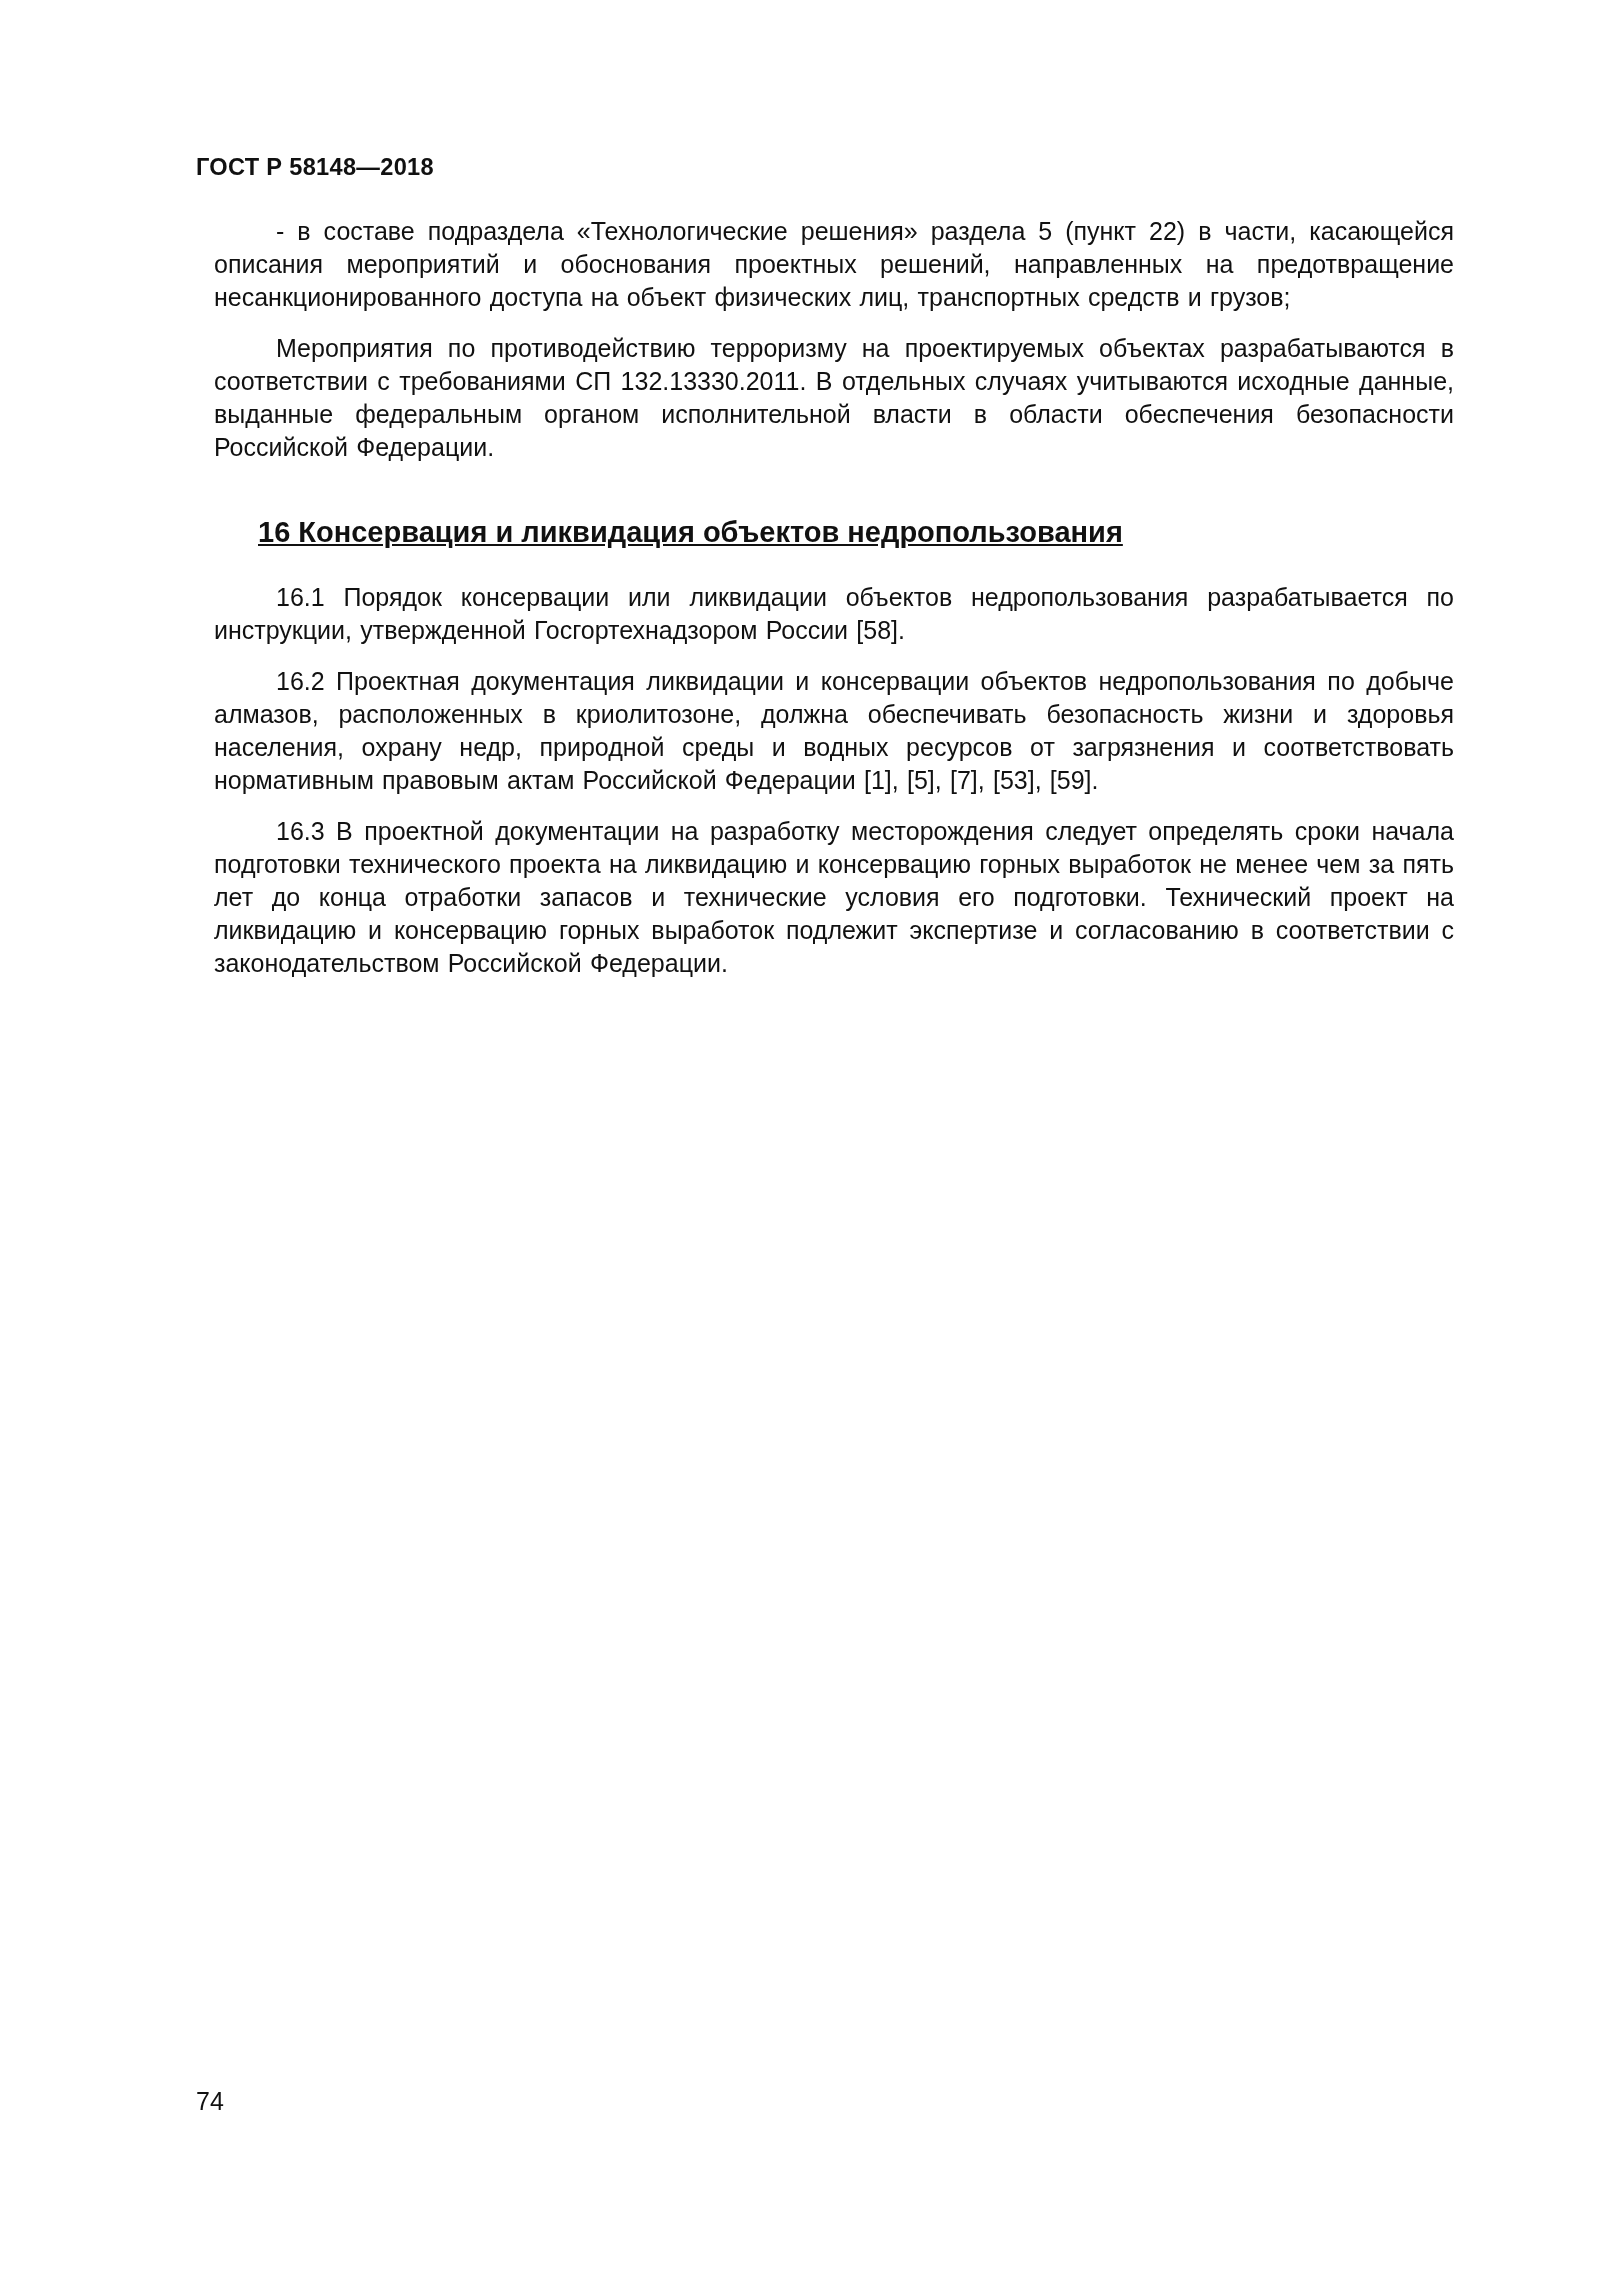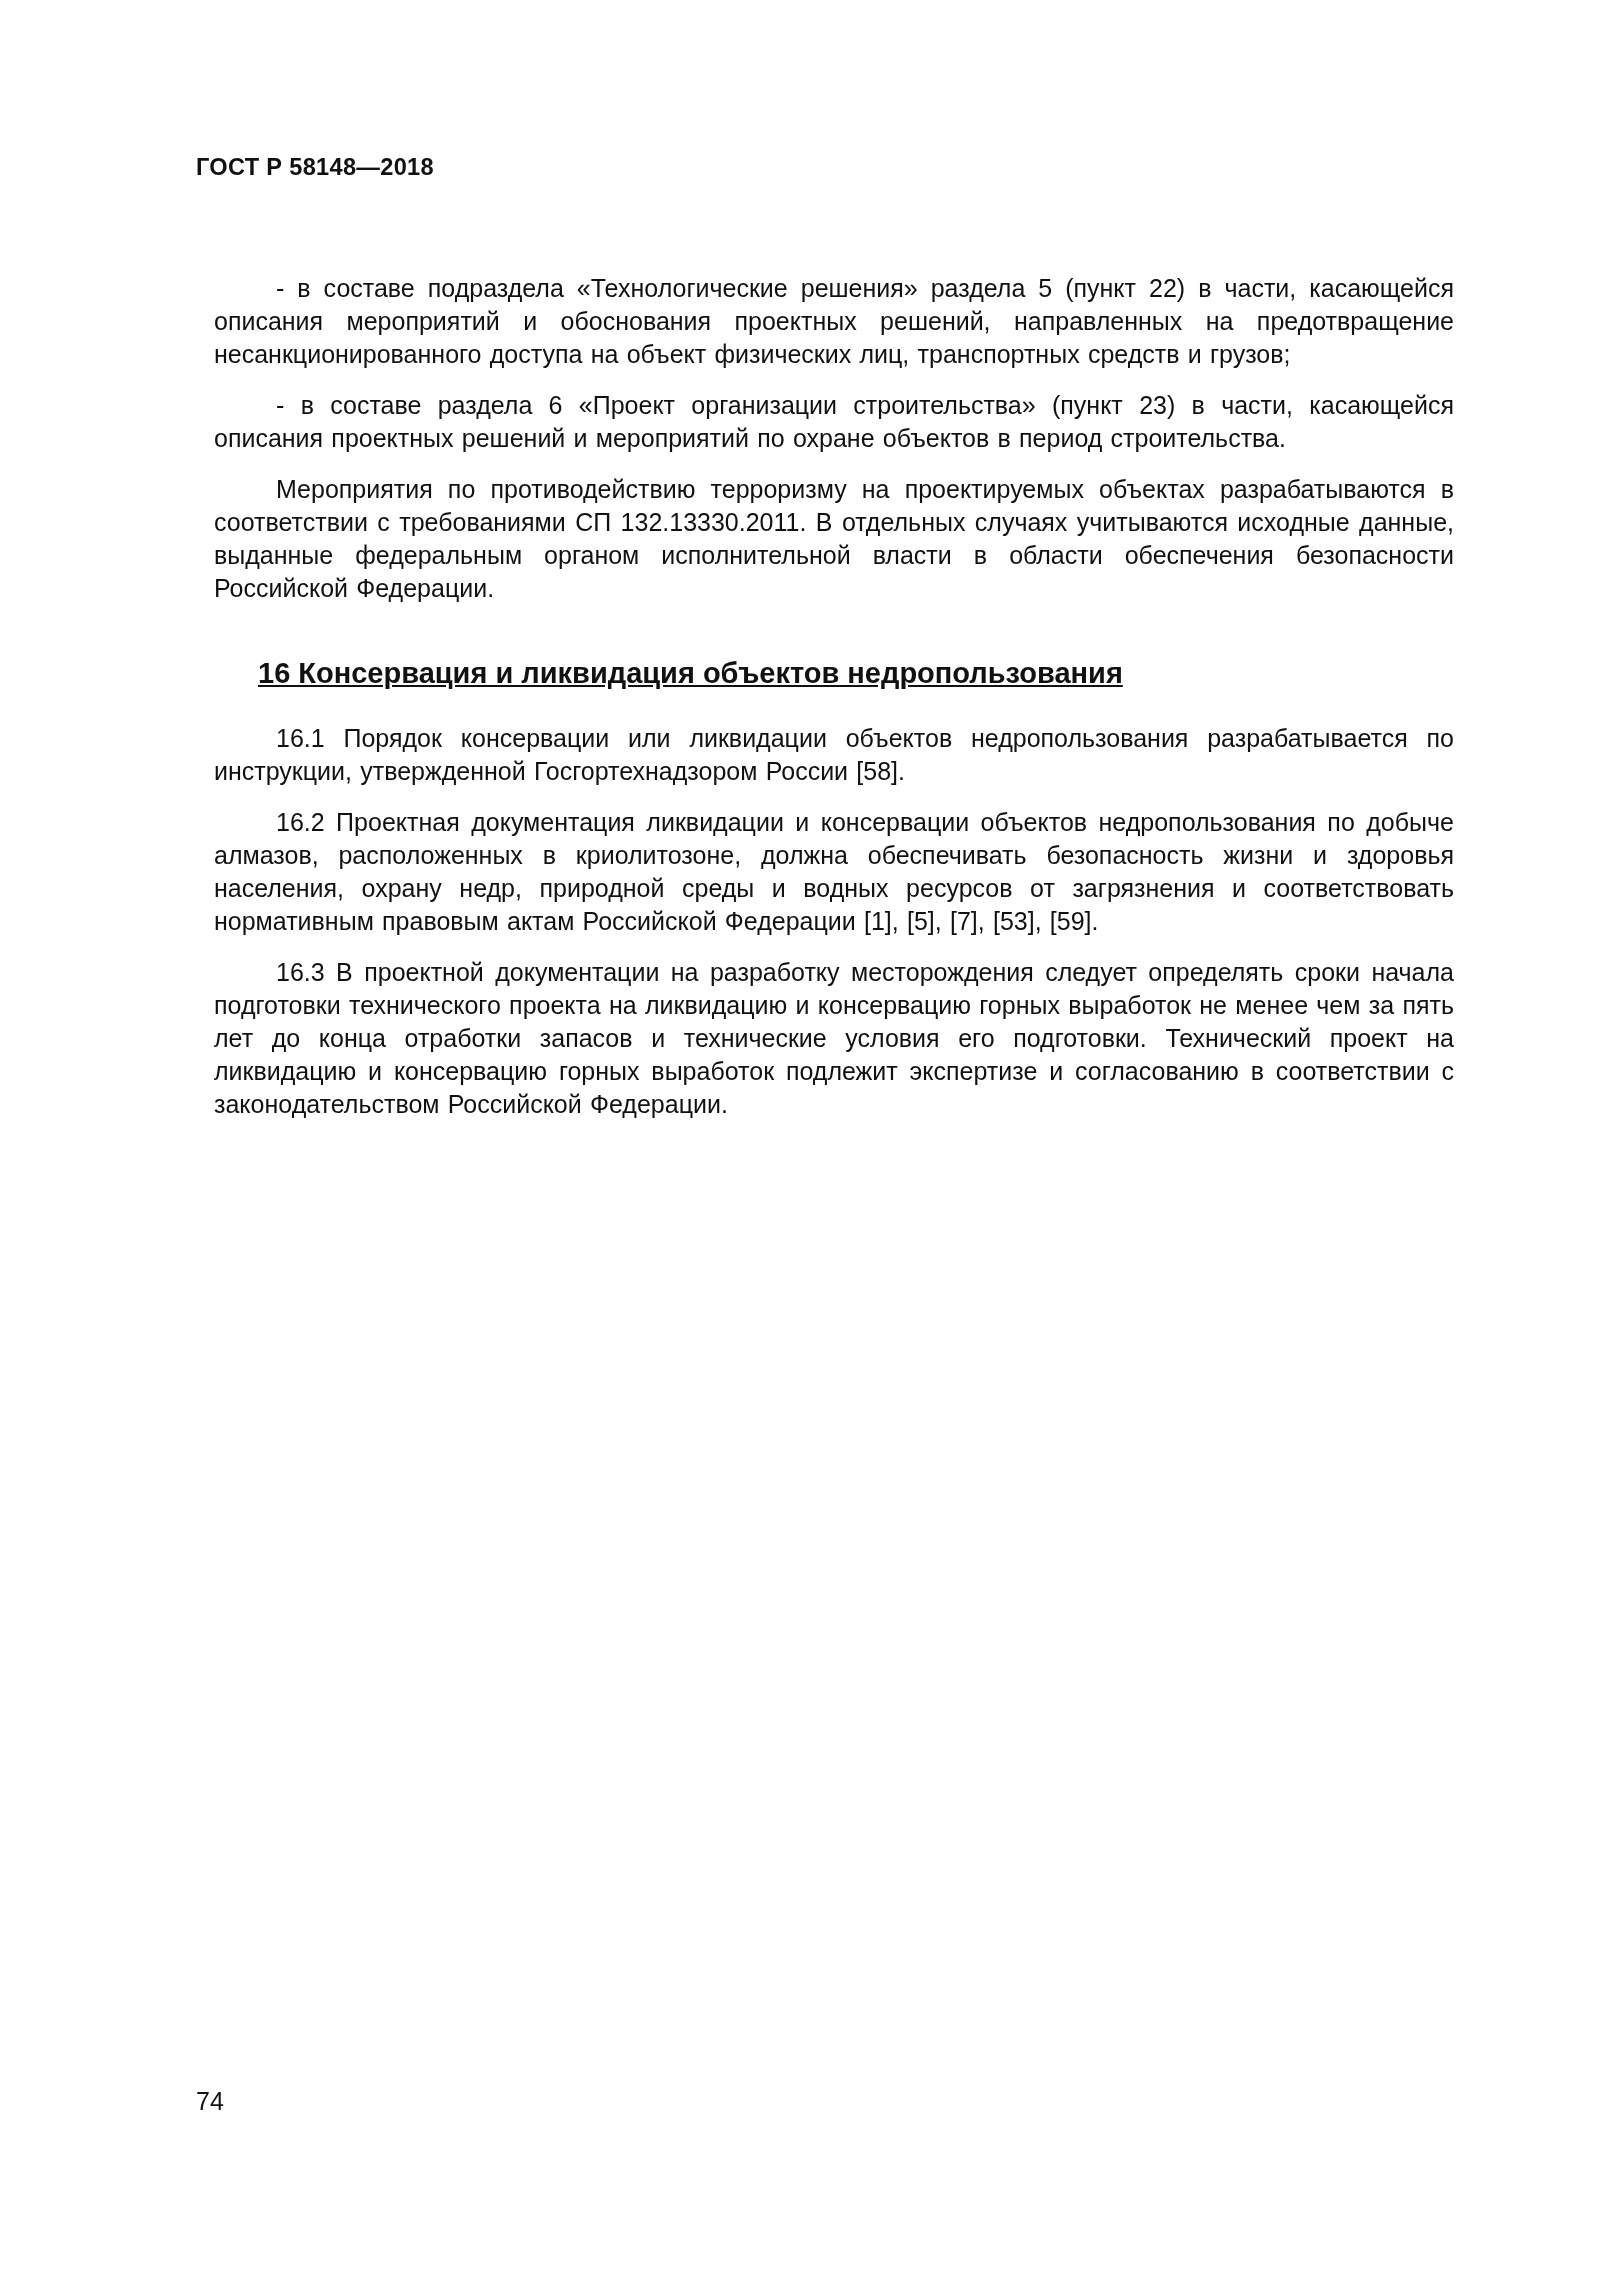--- a/index.html
+++ b/index.html
@@ -14,21 +14,21 @@
     background: #ffffff;
     font-family: "Liberation Sans", sans-serif;
     color: #111111;
     box-sizing: border-box;
     padding: 154px 151px 0 196px;
   }
   .doc-header {
     font-size: 23.6px;
     font-weight: bold;
     letter-spacing: 0.3px;
-    margin-bottom: 91px;
+    margin-bottom: 34px;
   }
   .body-text p {
     margin: 18px;
     font-size: 25px;
     line-height: 33px;
     text-align: justify;
     text-indent: 62px;
     word-spacing: 1.3px;
   }
   .section-heading {
@@ -50,21 +50,20 @@
 <body>
 
 <div class="page">
 
   <div class="doc-header">
     <span>ГОСТ Р 58148—2018</span>
   </div>
 
   <div class="body-text">
     <p>- в составе подраздела «Технологические решения» раздела 5 (пункт 22) в части, касающейся описания мероприятий и обоснования проектных решений, направленных на предотвращение несанкционированного доступа на объект физических лиц, транспортных средств и грузов;</p>
-    <p>- в составе раздела 6 «Проект организации строительства» (пункт 23) в части, касающейся описания проектных решений и мероприятий по охране объектов в период строительства.</p>
     <p>Мероприятия по противодействию терроризму на проектируемых объектах разрабатываются в соответствии с требованиями СП 132.13330.2011. В отдельных случаях учитываются исходные данные, выданные федеральным органом исполнительной власти в области обеспечения безопасности Российской Федерации.</p>
 
     <h2 class="section-heading">16 Консервация и ликвидация объектов недропользования</h2>
 
     <p>16.1 Порядок консервации или ликвидации объектов недропользования разрабатывается по инструкции, утвержденной Госгортехнадзором России [58].</p>
     <p>16.2 Проектная документация ликвидации и консервации объектов недропользования по добыче алмазов, расположенных в криолитозоне, должна обеспечивать безопасность жизни и здоровья населения, охрану недр, природной среды и водных ресурсов от загрязнения и соответствовать нормативным правовым актам Российской Федерации [1], [5], [7], [53], [59].</p>
     <p>16.3 В проектной документации на разработку месторождения следует определять сроки начала подготовки технического проекта на ликвидацию и консервацию горных выработок не менее чем за пять лет до конца отработки запасов и технические условия его подготовки. Технический проект на ликвидацию и консервацию горных выработок подлежит экспертизе и согласованию в соответствии с законодательством Российской Федерации.</p>
   </div>
 
   <div class="page-footer">74</div>

